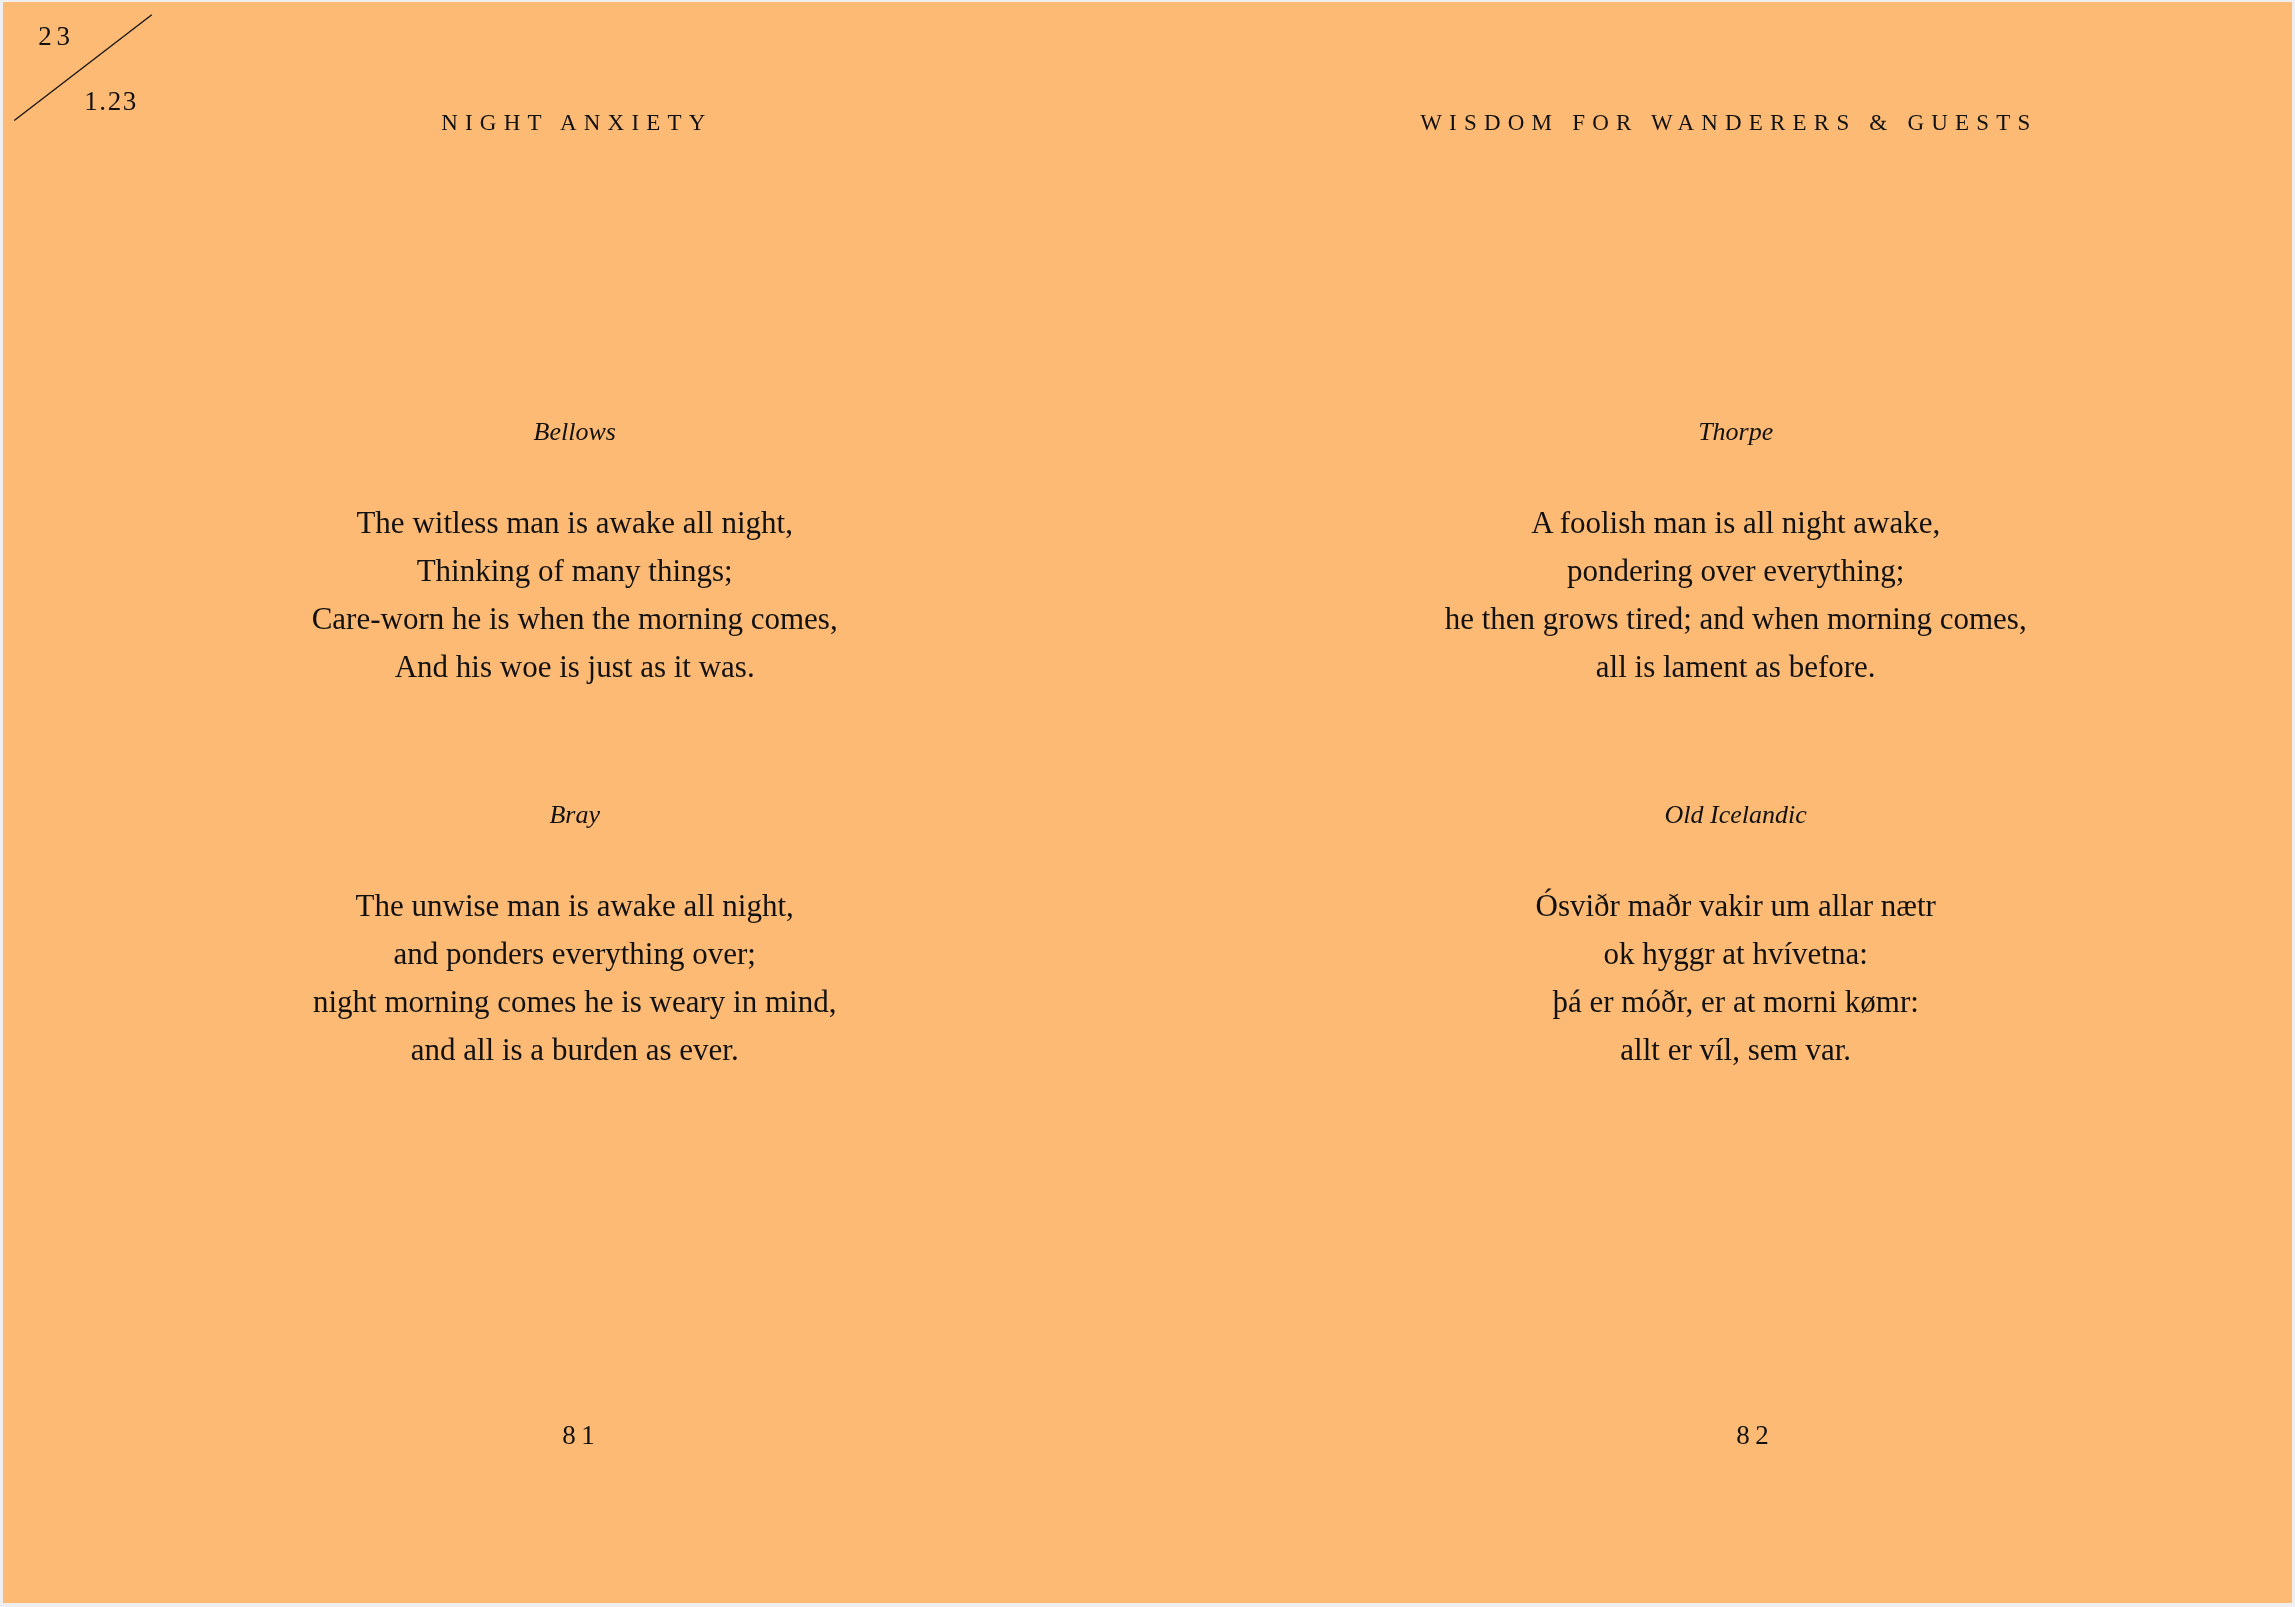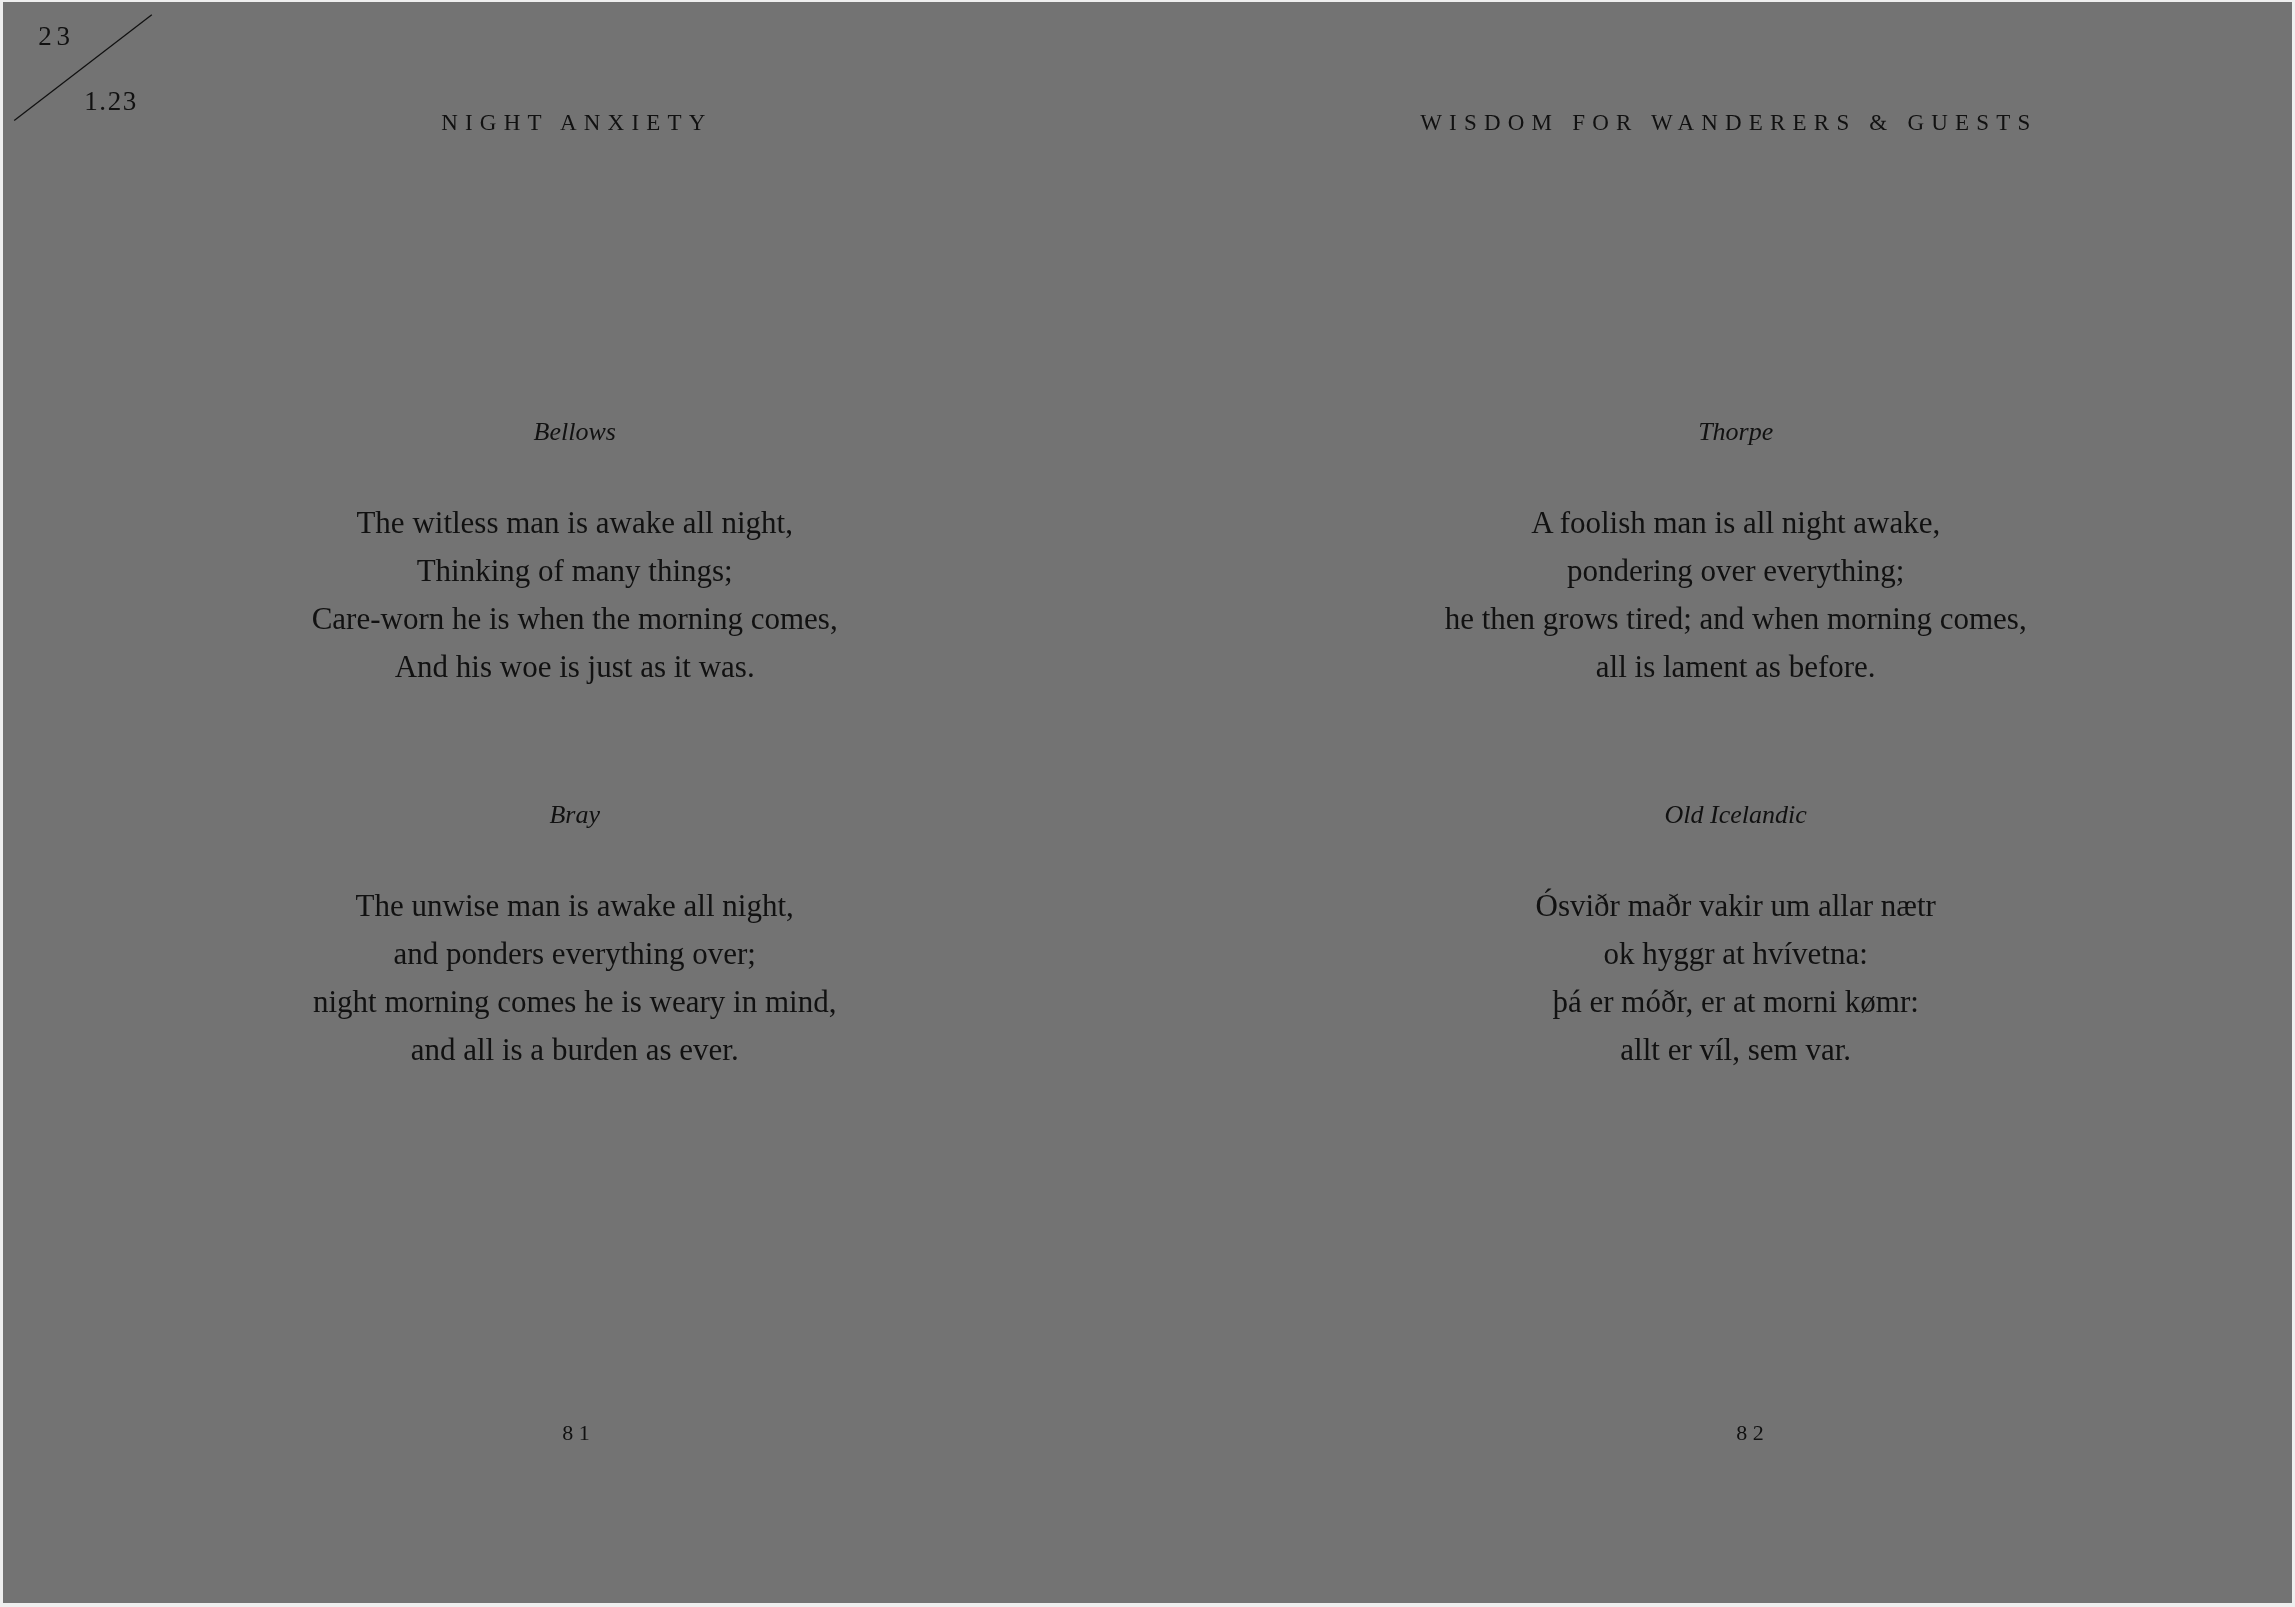--- a/index.html
+++ b/index.html
@@ -14,21 +14,21 @@
       overflow: hidden;
       font-family: "Liberation Serif", "DejaVu Serif", serif;
       color: #111111;
     }
     .spread {
       position: absolute;
       left: 3.2px;
       top: 2.4px;
       width: 2289px;
       height: 1601px;
-      background: #737373;
+      background: #fdba74;
     }
     .corner {
       position: absolute;
       left: 0;
       top: 0;
       width: 176px;
       height: 136px;
     }
     .corner svg { position: absolute; left: 0; top: 0; }
     .corner .chapter {
@@ -87,21 +87,21 @@
       line-height: 48px;
     }
     .verse div { white-space: nowrap; }
 
     .block.b1 { top: 417px; }
     .block.b2 { top: 800px; }
 
     .folio {
       position: absolute;
       top: 1420px;
-      font-size: 22px;
+      font-size: 27px;
       letter-spacing: 5.6px;
       line-height: 1;
     }
     .page.left .folio { left: 559px; }
     .page.right .folio { left: 588px; }
   </style>
 </head>
 <body>
 
 <div class="spread">

